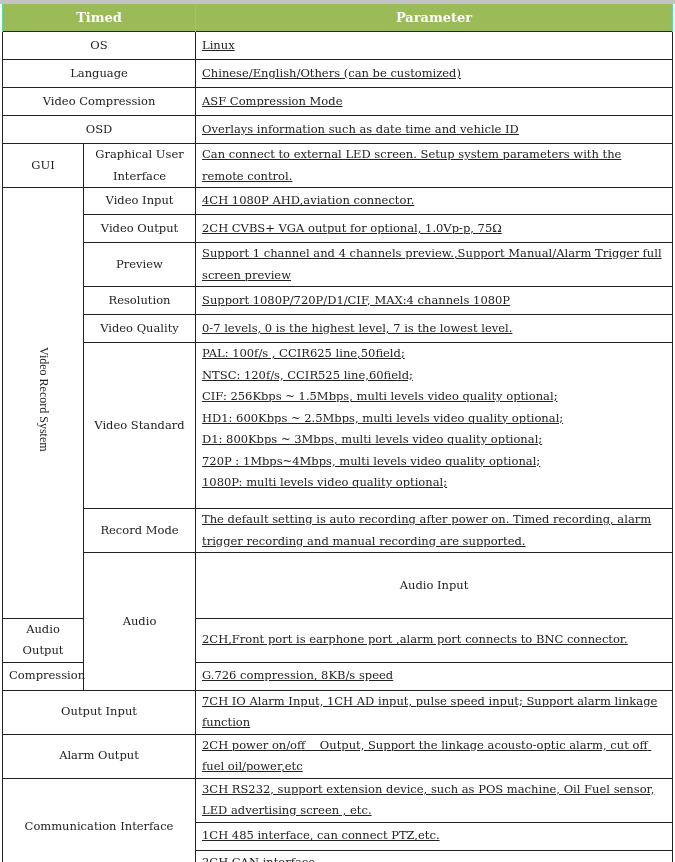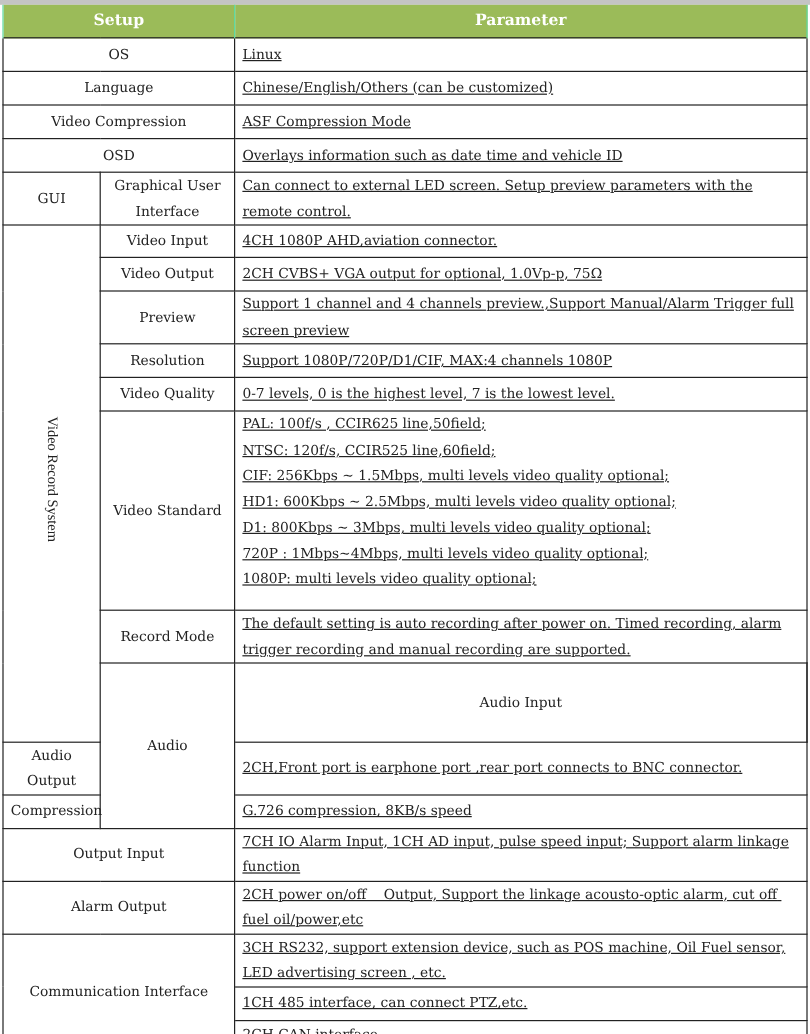--- a/index.html
+++ b/index.html
@@ -22,21 +22,21 @@
 <div class="topstrip"></div>
 
 <table>
   <colgroup>
       <col class="c1">
       <col class="c2">
       <col class="c3">
     </colgroup>
   <thead>
     <tr>
-      <th colspan="2">Setup</th>
+      <th colspan="2">Timed</th>
       <th>Parameter</th>
     </tr>
   </thead>
   <tbody>
     <tr style="height:28px">
       <td colspan="2" class="item">OS</td>
       <td class="param">Linux</td>
     </tr>
     <tr style="height:28px">
       <td colspan="2" class="item">Language</td>
@@ -46,21 +46,21 @@
       <td colspan="2" class="item">Video Compression</td>
       <td class="param">ASF Compression Mode</td>
     </tr>
     <tr style="height:28px">
       <td colspan="2" class="item">OSD</td>
       <td class="param">Overlays information such as date time and vehicle ID</td>
     </tr>
     <tr style="height:43px">
       <td class="item">GUI</td>
       <td class="item">Graphical User Interface</td>
-      <td class="param">Can connect to external LED screen. Setup preview parameters with the remote control.</td>
+      <td class="param">Can connect to external LED screen. Setup system parameters with the remote control.</td>
     </tr>
     <tr style="height:27px">
       <td rowspan="8" class="item">
         <span class="vert">Video Record System</span>
       </td>
       <td class="item">Video Input</td>
       <td class="param">4CH 1080P AHD,aviation connector.</td>
     </tr>
     <tr style="height:28px">
       <td class="item">Video Output</td>
@@ -94,21 +94,21 @@
       <td class="item">Record Mode</td>
       <td class="param">The default setting is auto recording after power on. Timed recording, alarm trigger recording and manual recording are supported.</td>
     </tr>
     <tr style="height:28px">
       <td rowspan="3" class="item">Audio</td>
       <td class="item">Audio Input</td>
       <td class="param">8CH ,Aviation Plug</td>
     </tr>
     <tr style="height:28px">
       <td class="item">Audio Output</td>
-      <td class="param">2CH,Front port is earphone port ,rear port connects to BNC connector.</td>
+      <td class="param">2CH,Front port is earphone port ,alarm port connects to BNC connector.</td>
     </tr>
     <tr style="height:28px">
       <td class="item">Compression</td>
       <td class="param">G.726 compression, 8KB/s speed</td>
     </tr>
     <tr style="height:44px">
       <td colspan="2" class="item">Output Input</td>
       <td class="param">7CH IO Alarm Input, 1CH AD input, pulse speed input; Support alarm linkage function</td>
     </tr>
     <tr style="height:44px">

